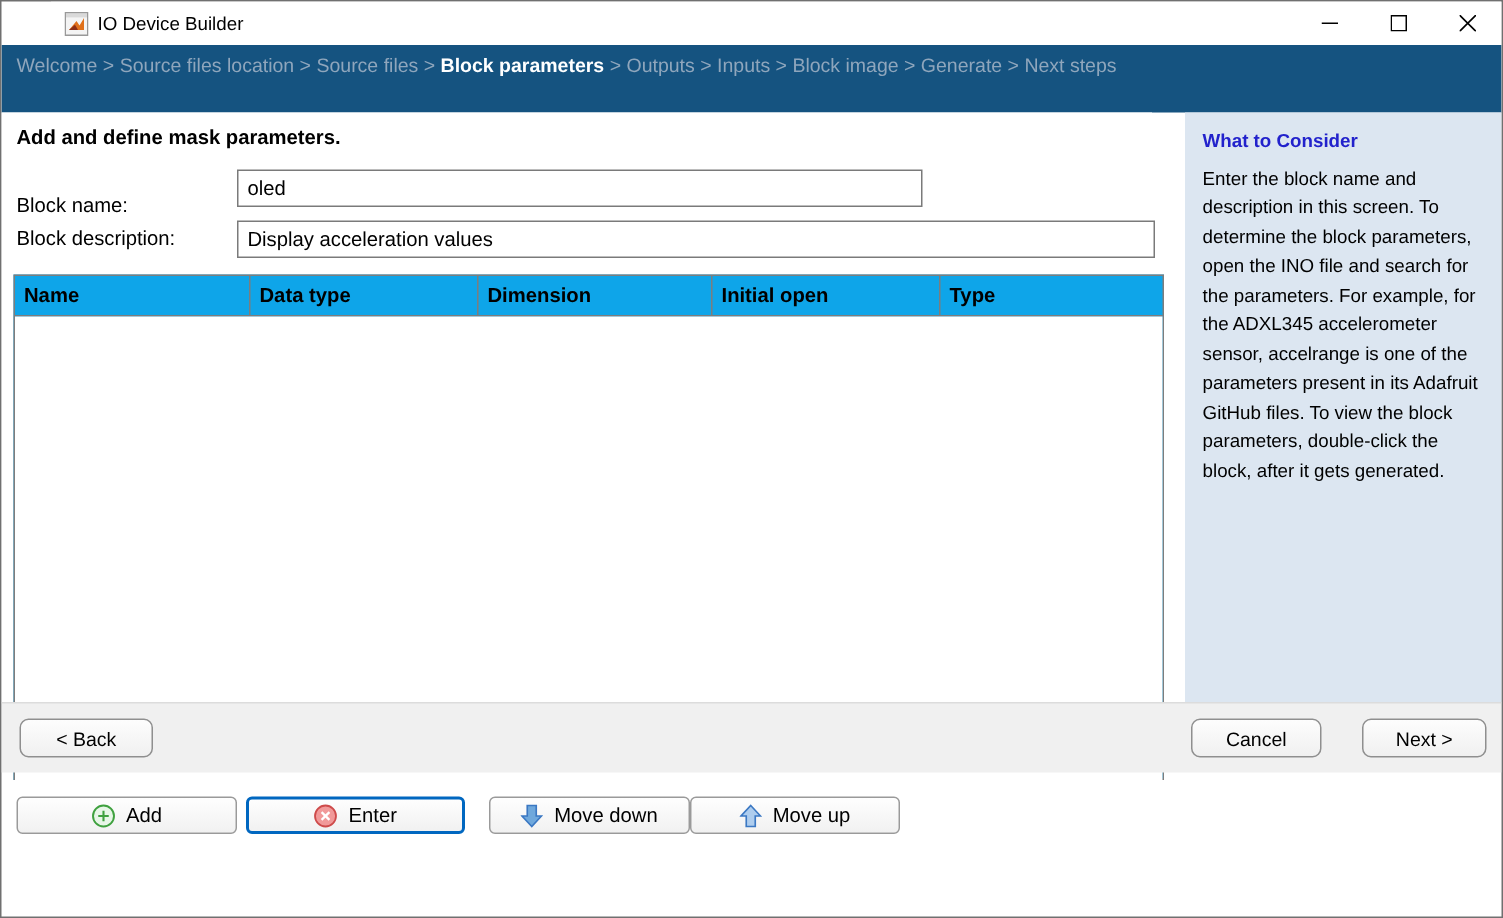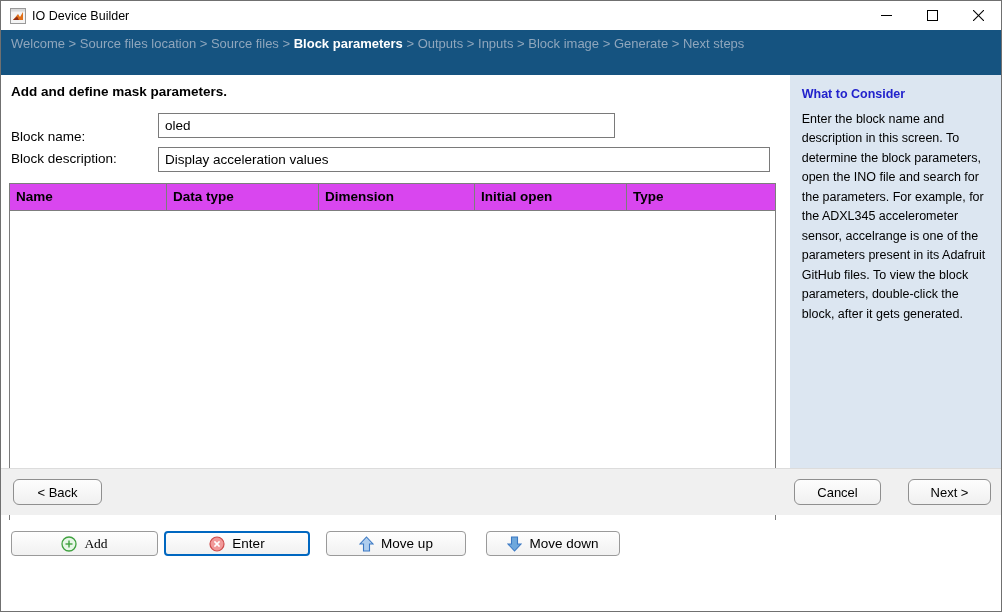--- a/index.html
+++ b/index.html
@@ -11,21 +11,21 @@
     width: 1002px; height: 612px;
     background: #fff;
     border: 1px solid #707070;
     overflow: hidden;
   }
 
   
   .titlebar {
     height: 29px;
     background: #fff;
-    display: flex; align-items: center;
+    display: flex; align-items: center; margin-left: 33px;
   }
   .app-icon { margin: 0 6px 0 9px; display: flex; align-items: center; }
   .title-text { font-size: 12.5px; color: #000; }
   .win-controls { margin-left: auto; display: flex; height: 100%; }
   .win-btn {
     width: 46px; height: 100%;
     display: flex; align-items: center; justify-content: center;
     background: transparent; border: none; cursor: default;
   }
 
@@ -63,21 +63,21 @@
     font-family: "Liberation Sans", sans-serif;
     font-size: 13.5px; padding: 0 6px; color: #000;
   }
   .text-input.i1 { top: 38px; width: 457px; }
   .text-input.i2 { top: 72px; width: 612px; }
 
   
   .param-table {
     position: absolute; left: 8px; top: 108px;
     width: 767px; height: 337px;
-    border: 1px solid #7d7d7d; background: #d946ef;
+    border: 1px solid #7d7d7d; background: #0ea5e9;
   }
   .thead { display: flex; height: 27px; border-bottom: 1px solid #7d7d7d; }
   .th {
     font-size: 13.5px; font-weight: bold; color: #000;
     padding: 5px 0 0 6px; border-right: 1px solid #7d7d7d;
   }
   .th:nth-child(1) { width: 157px; }
   .th:nth-child(2) { width: 152px; }
   .th:nth-child(3) { width: 156px; }
   .th:nth-child(4) { width: 152px; }
@@ -88,21 +88,21 @@
   .actions { position: absolute; left: 10px; top: 456px; display: flex; }
   .action-btn {
     height: 25px;
     display: flex; align-items: center; justify-content: center;
     gap: 7px;
     background: linear-gradient(#fefefe, #f1f1f1);
     border: 1px solid #9a9a9a; border-radius: 4px;
     font-family: "Liberation Sans", sans-serif;
     font-size: 13.5px; color: #000; cursor: default;
   }
-  .action-btn.add    { width: 147px; margin-right: 6px; font-family: Liberation Serif, serif; }
+  .action-btn.add    { width: 147px; margin-right: 6px; }
   .action-btn.remove { width: 146px; margin-right: 16px; border: 2px solid #0067c0; }
   .action-btn.moveup { width: 140px; margin-right: 20px; }
   .action-btn.movedown { width: 134px; }
 
   
   .bottombar {
     height: 47px; background: #f0f0f0;
     border-top: 1px solid #dcdcdc;
     position: relative;
   }
@@ -185,31 +185,31 @@
           <span>Add</span>
         </button>
         <button class="action-btn remove">
           <svg width="16" height="16" viewBox="0 0 16 16">
             <circle cx="8" cy="8" r="7" fill="#f19999" stroke="#ce4b4b" stroke-width="1.2"></circle>
             <line x1="5.4" y1="5.4" x2="10.6" y2="10.6" stroke="#fff" stroke-width="1.5"></line>
             <line x1="10.6" y1="5.4" x2="5.4" y2="10.6" stroke="#fff" stroke-width="1.5"></line>
           </svg>
           <span>Enter</span>
         </button>
+        <button class="action-btn movedown">
+          <svg width="15" height="16" viewBox="0 0 15 16">
+            <path d="M7.5 15 L1 8 L4.5 8 L4.5 1 L10.5 1 L10.5 8 L14 8 Z" fill="#6fa8dc" stroke="#3b78c3" stroke-width="1.1"></path>
+          </svg>
+          <span>Move down</span>
+        </button>
         <button class="action-btn moveup">
           <svg width="15" height="16" viewBox="0 0 15 16">
             <path d="M7.5 1 L14 8 L10.5 8 L10.5 15 L4.5 15 L4.5 8 L1 8 Z" fill="#aecdee" stroke="#3b78c3" stroke-width="1.1"></path>
           </svg>
           <span>Move up</span>
-        </button>
-        <button class="action-btn movedown">
-          <svg width="15" height="16" viewBox="0 0 15 16">
-            <path d="M7.5 15 L1 8 L4.5 8 L4.5 1 L10.5 1 L10.5 8 L14 8 Z" fill="#6fa8dc" stroke="#3b78c3" stroke-width="1.1"></path>
-          </svg>
-          <span>Move down</span>
         </button>
       </div>
     </div>
 
     <div class="sidebar">
       <div class="sidebar-title">What to Consider</div>
       <div class="sidebar-text">Enter the block name and description in this screen. To determine the block parameters, open the INO file and search for the parameters. For example, for the ADXL345 accelerometer sensor, accelrange is one of the parameters present in its Adafruit GitHub files. To view the block parameters, double-click the block, after it gets generated.</div>
     </div>
   </div>
 

